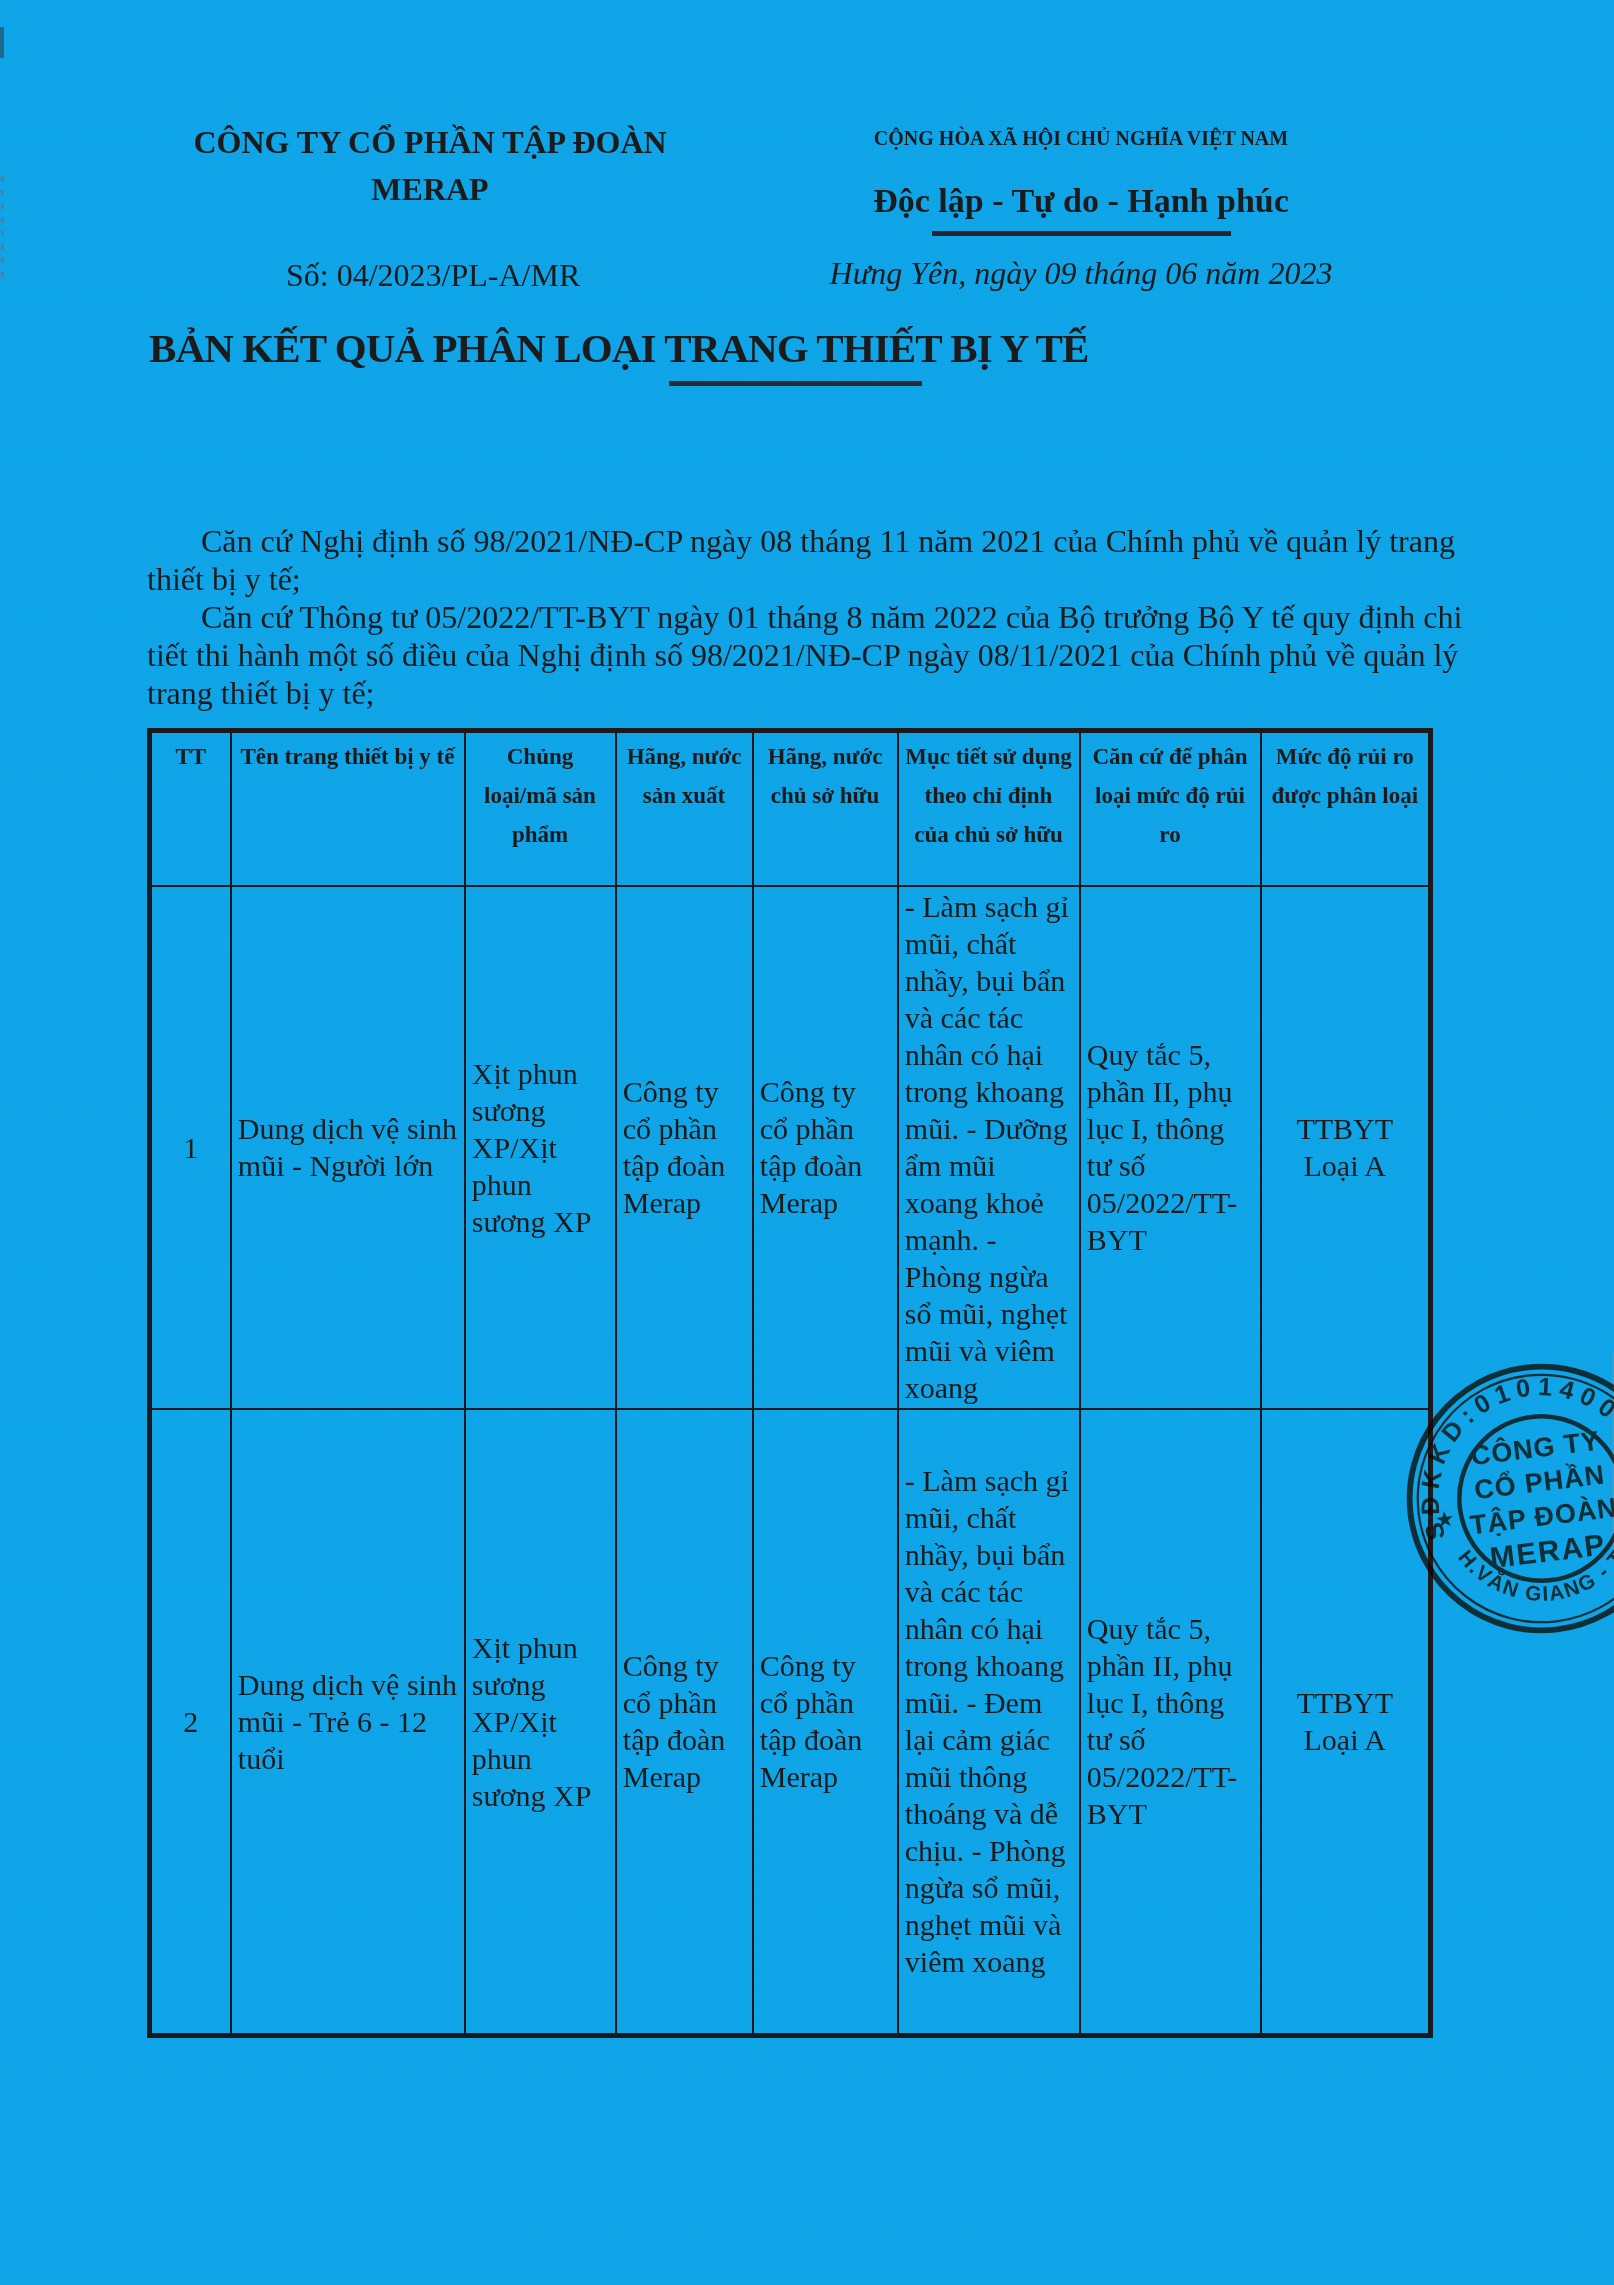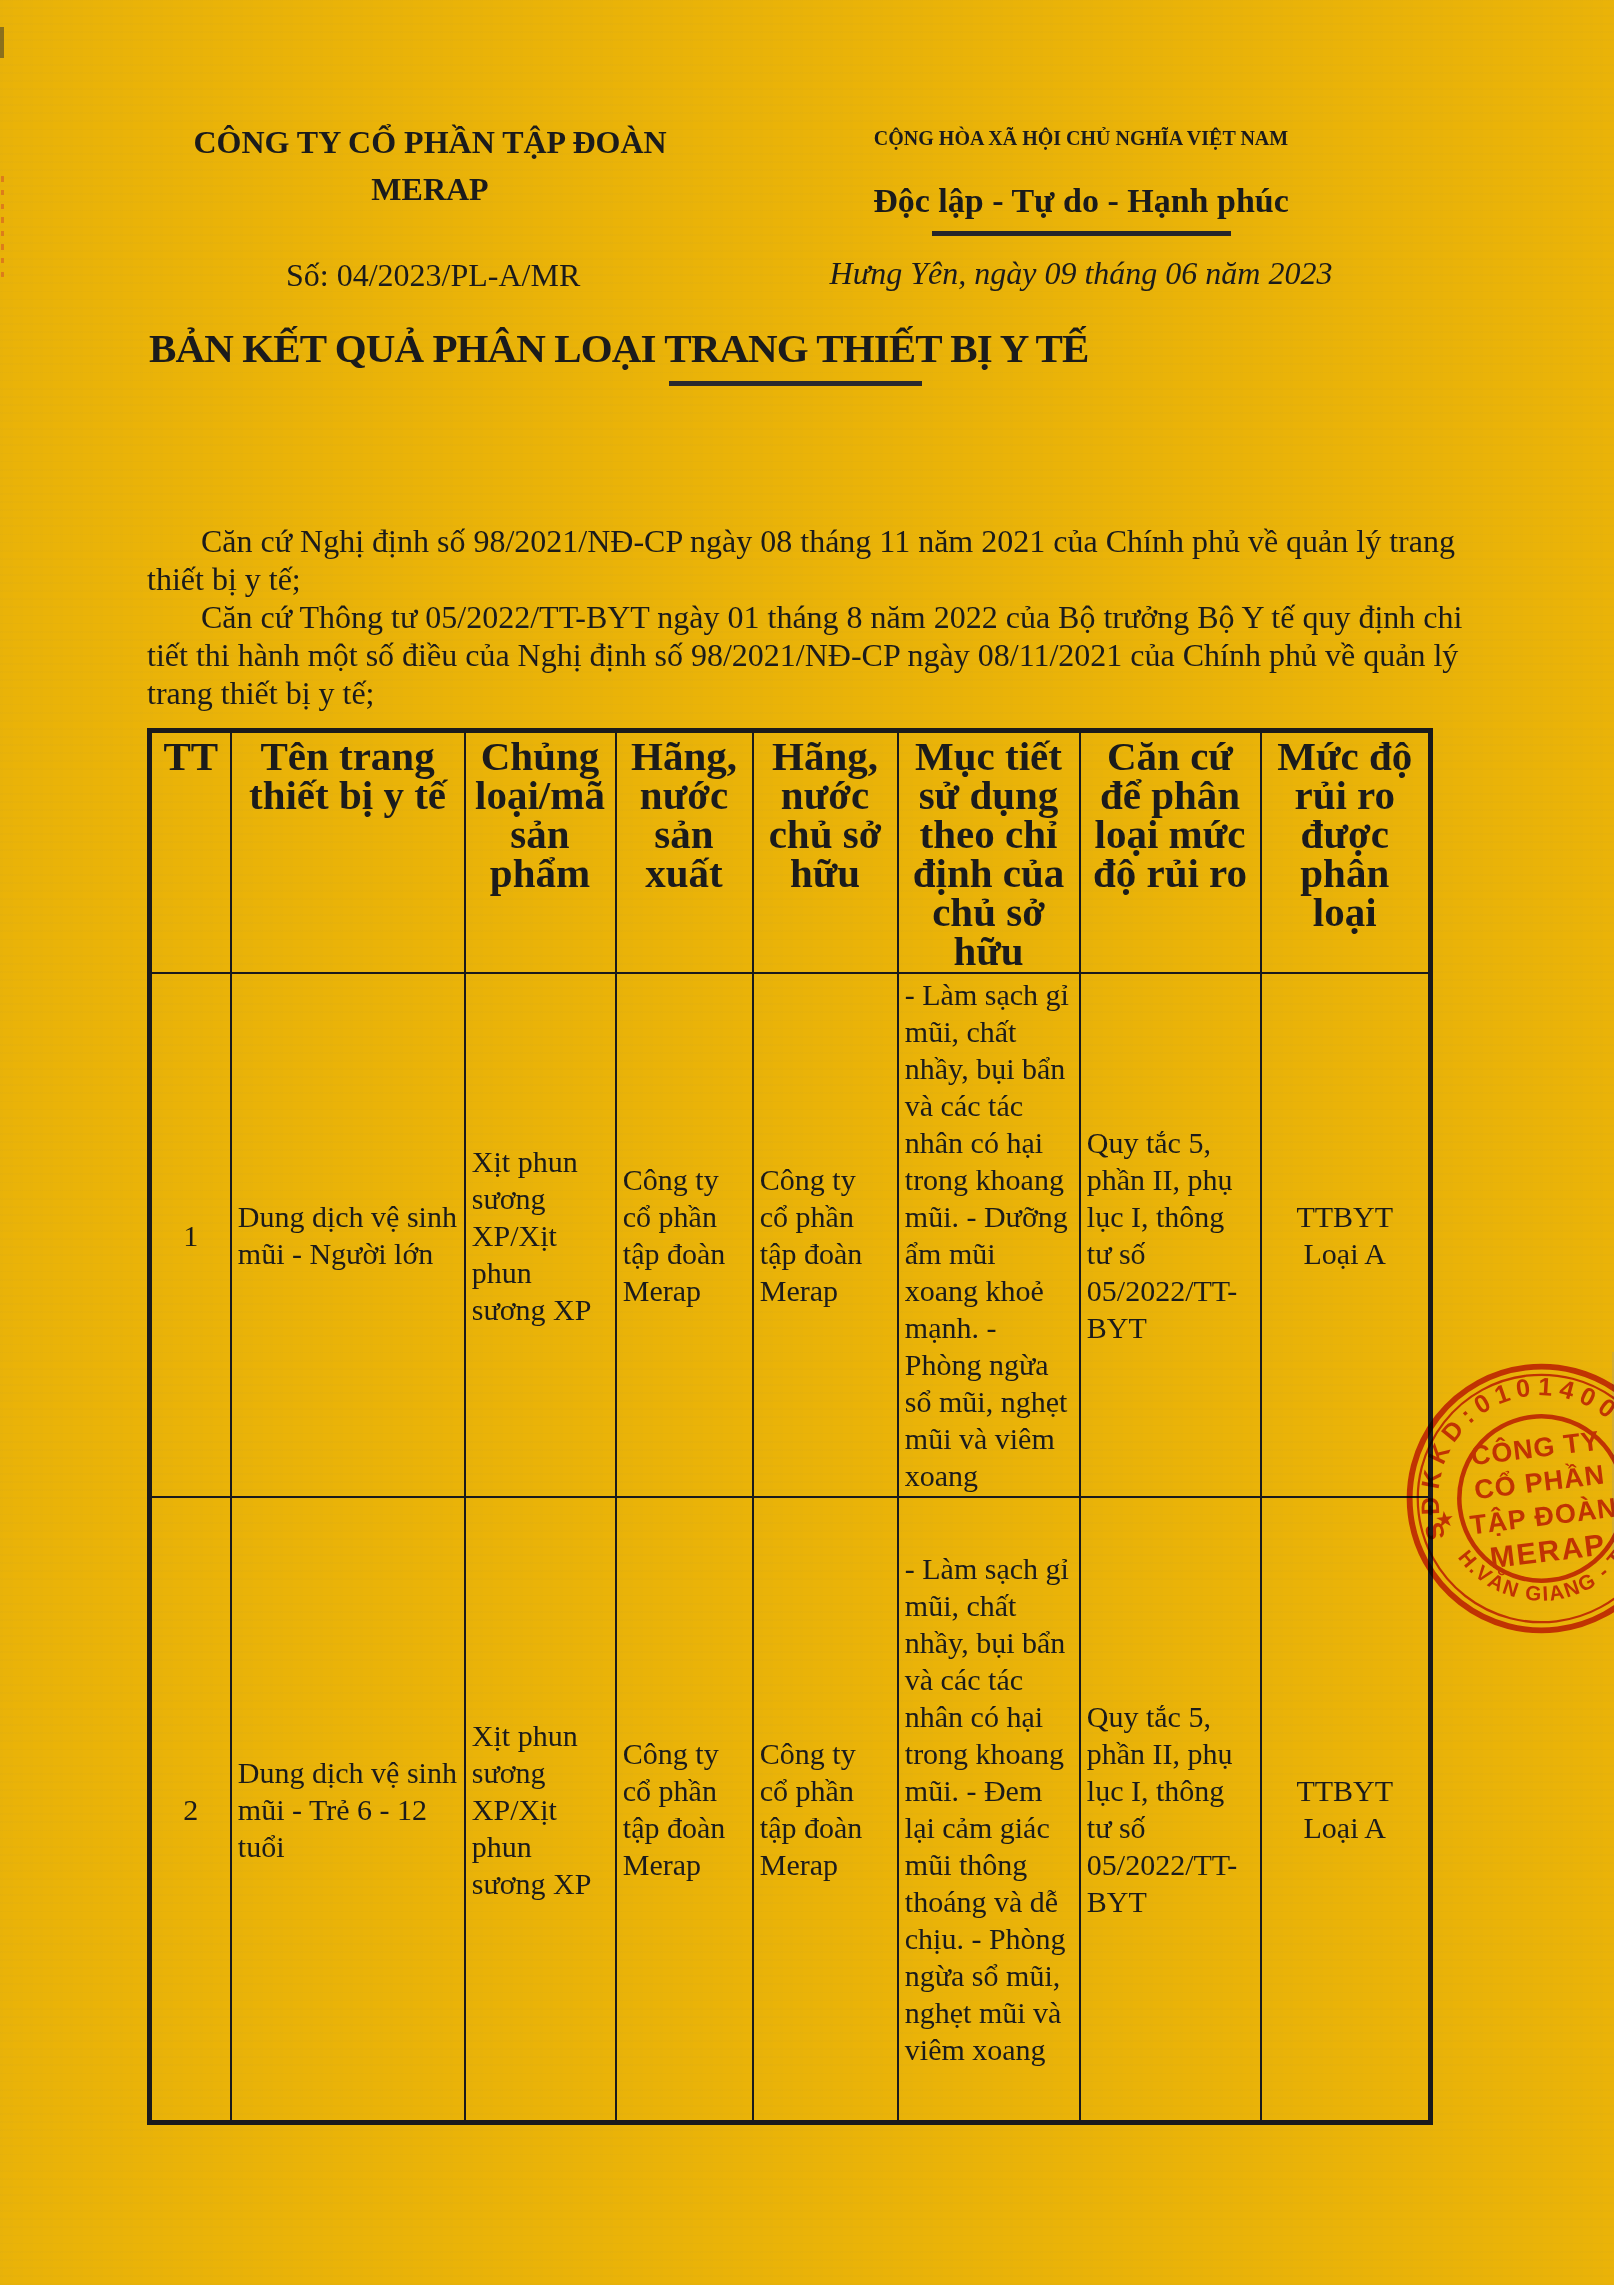--- a/index.html
+++ b/index.html
@@ -1,19 +1,19 @@
 <!DOCTYPE html>
 <html style="font-size:14.5px"><head>
 <meta charset="utf-8">
 <style>
   html,body{margin:0;padding:0;background:#e8e6e1;}
   .page{
     position:relative;
     width:1615px;height:2285px;
-    background:#eab308;
+    background:#0ea5e9;
     overflow:hidden;
     font-family:"Liberation Serif","DejaVu Serif",serif;
     color:#1b1b1b;
   }
   
   .page::before{
     content:"";position:absolute;inset:0;pointer-events:none;
     background:
       repeating-linear-gradient(0deg, rgba(120,115,105,0.025) 0 1.8px, transparent 1.8px 8.1px),
       repeating-linear-gradient(90deg, rgba(120,115,105,0.015) 0 2.7px, transparent 2.7px 10px);
@@ -43,21 +43,21 @@
   
   .class-table{position:absolute;left:147px;top:728px;width:1282px;
                border-collapse:collapse;table-layout:fixed;
                font-size:30px;line-height:37px;}
   .class-table th,.class-table td{
     border:2.7px solid #1a1a1c;padding:1.8px 6.3px;overflow:hidden;
   }
   .class-table{border:5.4px solid #1a1a1c;}
   .class-table thead th{
     font-weight:bold;text-align:center;vertical-align:top;
-    font-size:41px;line-height:39px;padding-top:3.6px;
+    font-size:23px;line-height:39px;padding-top:3.6px;
   }
   .class-table td{vertical-align:middle;text-align:left;}
   .class-table td.c-center{text-align:center;}
   .row-header{height:155px;}
   .row-1{height:517px;}
   .row-2{height:626px;}
 
   
   .stamp{left:1397px;top:1354px;width:289px;height:289px;
          opacity:0.92;mix-blend-mode:multiply;}

